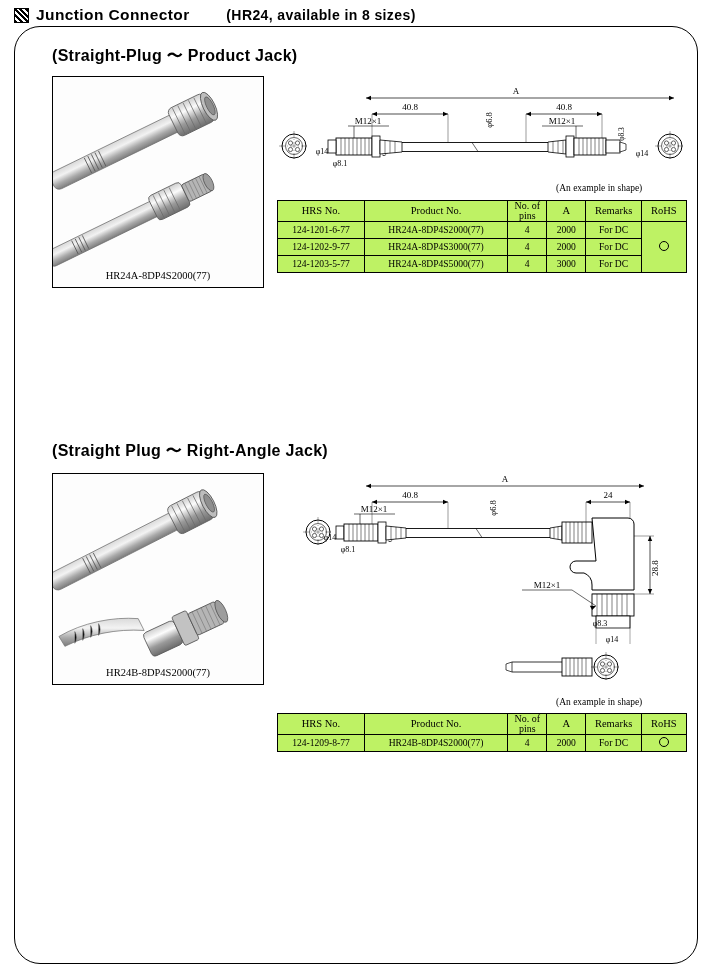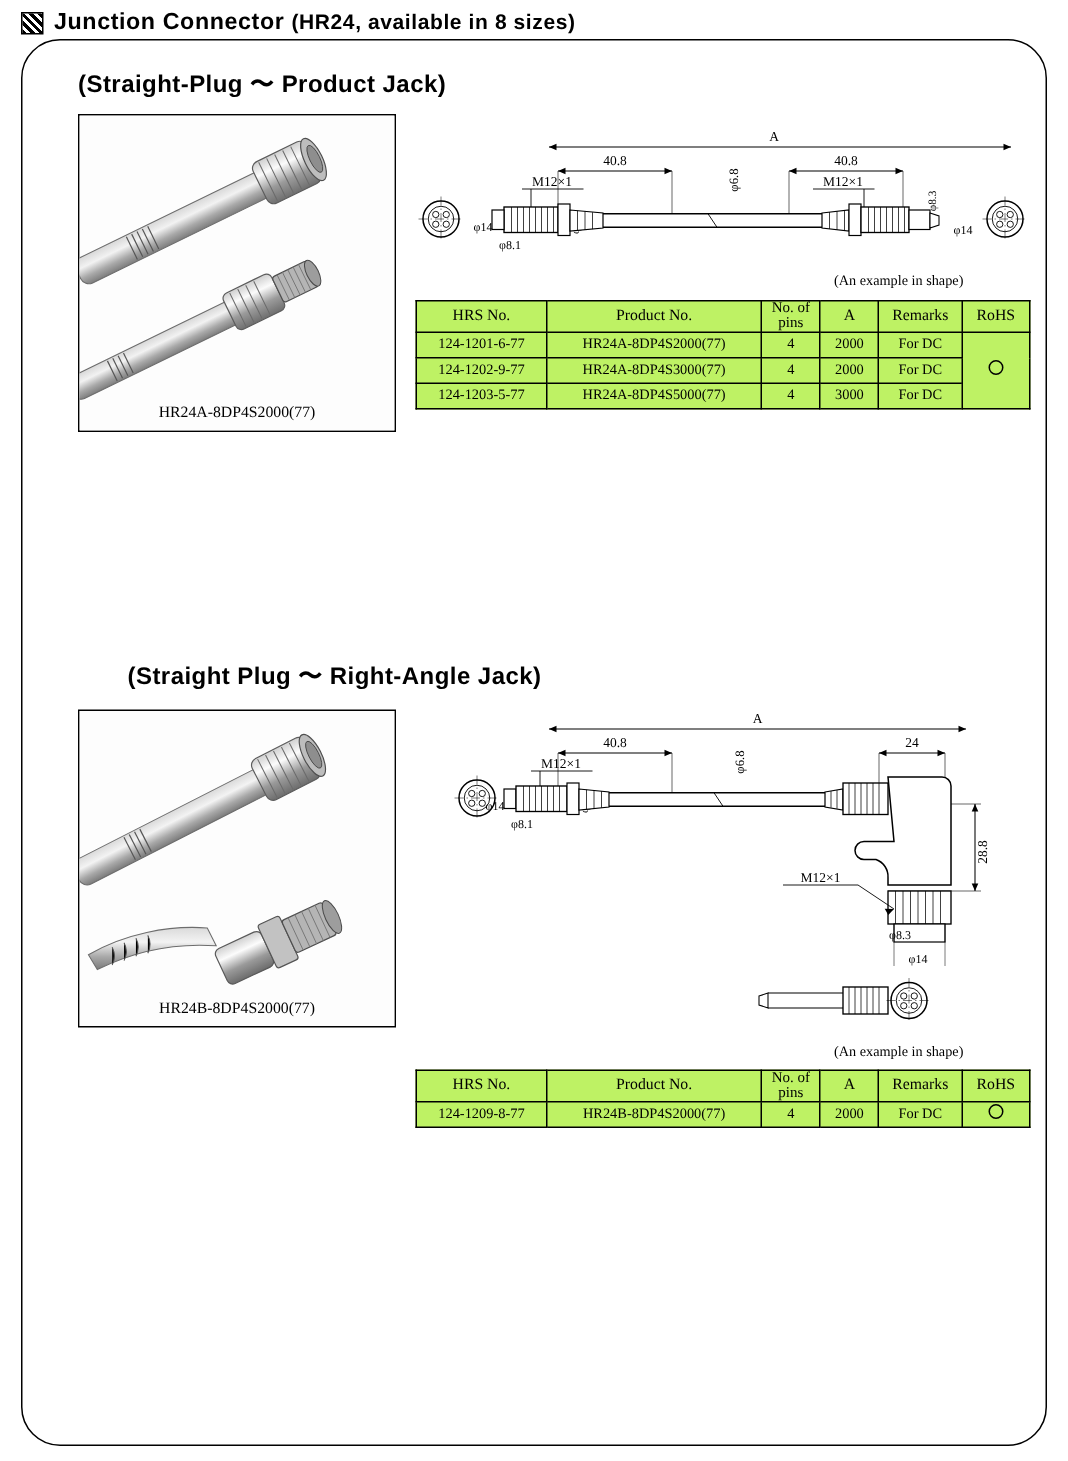--- a/index.html
+++ b/index.html
@@ -37,20 +37,21 @@
     flex: 0 0 auto;
   }
   .header-title {
     font-size: 15.5px;
     font-weight: bold;
     letter-spacing: 0.4px;
     white-space: nowrap;
   }
   .header-title .sub {
     font-size: 14px;
+    margin-left: 32px;
   }
 
   
   .frame {
     position: absolute;
     left: 14px; top: 26px;
     width: 684px; height: 938px;
     border: 1.6px solid #000;
     border-radius: 26px;
     box-sizing: border-box;
@@ -58,21 +59,21 @@
 
   
   .section-title {
     position: absolute;
     font-size: 16px;
     font-weight: bold;
     letter-spacing: 0.3px;
     white-space: nowrap;
   }
   #sec1-title { left: 52px; top: 46px; }
-  #sec2-title { left: 52px; top: 441px; margin-left: 33px; }
+  #sec2-title { left: 52px; top: 441px; }
 
   
   .photo-box {
     position: absolute;
     border: 1px solid #000;
     box-sizing: border-box;
     background: #fbfbfb;
   }
   #photo1 { left: 52px; top: 76px; width: 212px; height: 212px; }
   #photo2 { left: 52px; top: 473px; width: 212px; height: 212px; }

